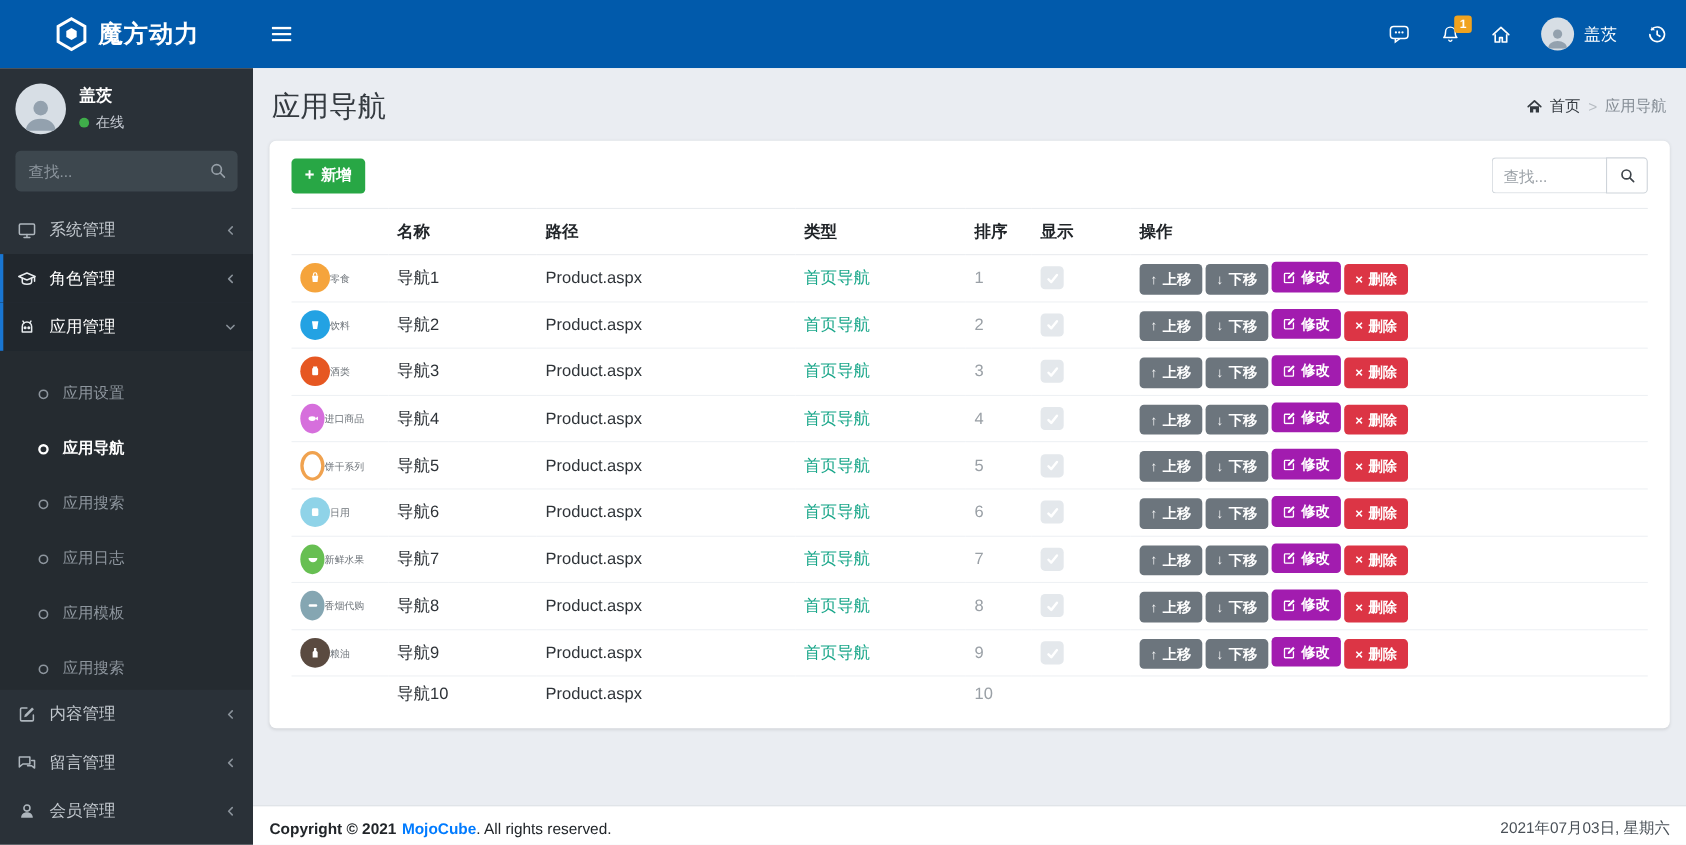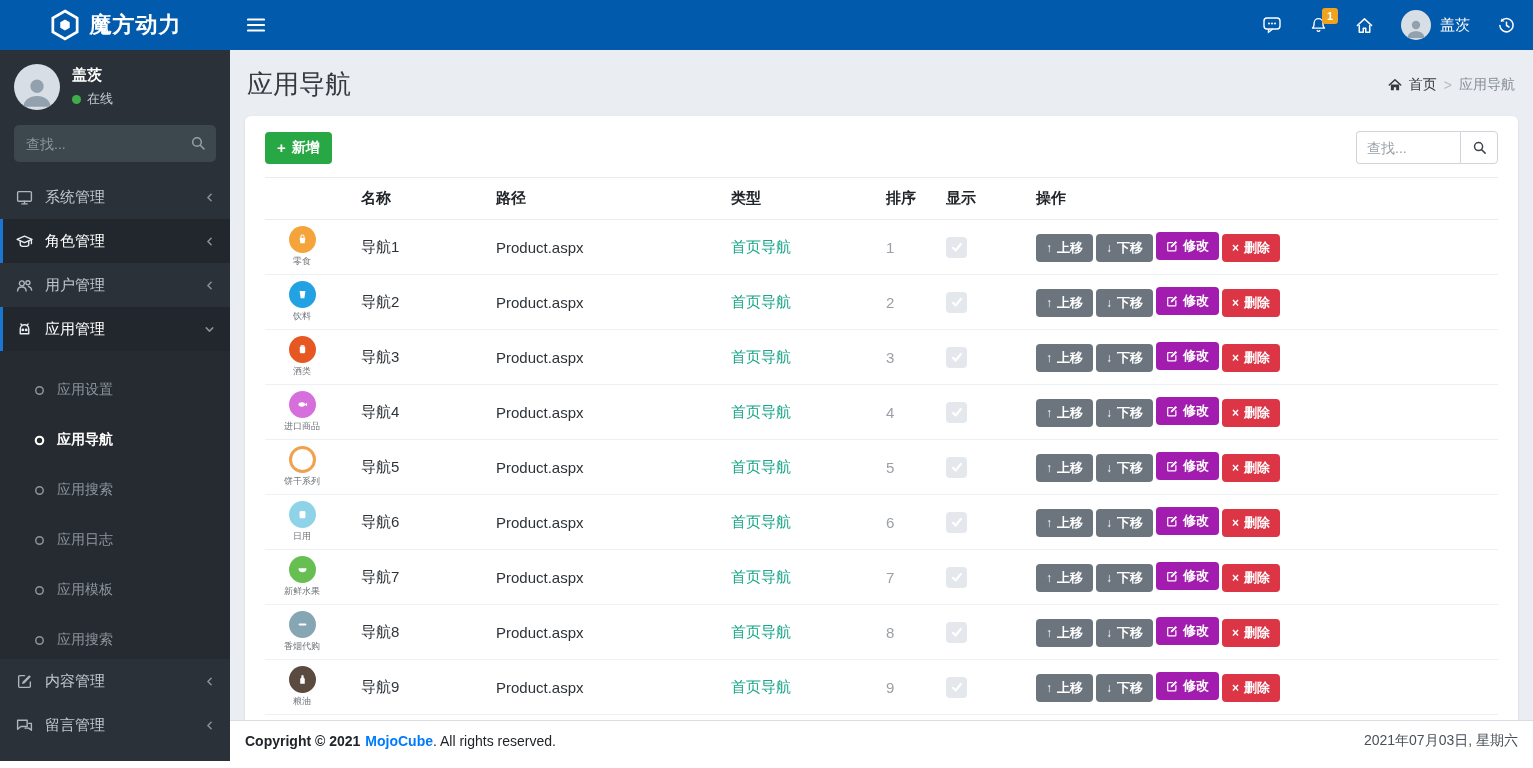--- a/index.html
+++ b/index.html
@@ -1,20 +1,20 @@
 <!DOCTYPE html>
 <html><head>
 <meta charset="utf-8">
 <style>
   * { box-sizing: border-box; }
   html,body { margin:0; padding:0; width:1533px; height:768px; overflow:hidden;
     font-family:"Liberation Sans","DejaVu Sans",sans-serif; }
 
   
-  .topbar { height:50px; background:#015aab; display:flex; }
+  .topbar { height:62px; background:#015aab; display:flex; }
   .logo-area { width:230px; display:flex; align-items:center; justify-content:center; gap:9px; cursor:pointer; flex-shrink:0; }
   .logo-text { color:#fff; font-size:22px; font-weight:700; letter-spacing:1px; }
   .topbar-main { flex:1; display:flex; align-items:center; padding:0 17px; }
   .hamburger { color:#fff; display:inline-flex; cursor:pointer; }
   .topbar-right { margin-left:auto; display:flex; align-items:center; gap:27px; }
   .tb-ic { color:#fff; display:inline-flex; cursor:pointer; position:relative; }
   .badge { position:absolute; top:-8px; right:-10px; background:#f0a31f; color:#fff; font-size:11px; font-weight:700;
     min-width:16px; height:16px; border-radius:3px; display:flex; align-items:center; justify-content:center; padding:0 2px; }
   .user-chip { display:flex; align-items:center; gap:9px; cursor:pointer; }
   .user-name { color:#fff; font-size:15px; }
@@ -80,21 +80,21 @@
   .data-table td { padding:6px 8px; border-bottom:1px solid #eef1f4; font-size:15px; color:#2e3338; vertical-align:middle; }
   .data-table tr:last-child td { border-bottom:none; }
   .col-icon { width:88px; }
   .col-name { width:135px; }
   .col-path { width:235px; }
   .col-type { width:155px; }
   .col-sort { width:60px; }
   .col-show { width:90px; }
   td.col-sort { color:#9aa0a6; }
 
-  .cat { display:flex; flex-direction:column; align-items:center; width:58px; }
+  .cat { display:flex; flex-direction:row; align-items:center; width:58px; }
   .cat-circle { width:27px; height:27px; border-radius:50%; display:flex; align-items:center; justify-content:center; }
   .cat-label { font-size:9px; color:#6e747a; margin-top:2px; white-space:nowrap; }
   .type-link { color:#18a689; text-decoration:none; cursor:pointer; }
   .fakecheck { width:21px; height:21px; border-radius:4px; background:#e4e8ec; display:inline-flex; align-items:center; justify-content:center; cursor:default; }
 
   .abtn { display:inline-flex; align-items:center; gap:5px; border:none; border-radius:4px; color:#fff; font-size:13px;
     font-weight:700; padding:6px 10px; margin-right:3px; cursor:pointer; font-family:inherit; line-height:1.2; }
   .abtn.gray { background:#6c757d; }
   .abtn.blue { background:#a21caf; }
   .abtn.red  { background:#dc3545; }
@@ -212,36 +212,20 @@
           </span>
         </div>
         <div class="nav-item accent">
           <span class="nav-ic">
             <svg viewBox="0 0 16 16" width="17" height="17" fill="none" stroke="currentColor" stroke-width="1.3" stroke-linecap="round" stroke-linejoin="round">
               <path d="M8 3L15 6 8 9 1 6z"></path>
               <path d="M4 7.4v3.4c0 .9 1.8 1.8 4 1.8s4-.9 4-1.8V7.4M14.5 6.5V10"></path>
             </svg>
           </span>
           <span class="nav-label">角色管理</span>
-          <span class="nav-caret">
-            <svg viewBox="0 0 16 16" width="13" height="13" fill="none" stroke="currentColor" stroke-width="1.8" stroke-linecap="round" stroke-linejoin="round">
-              <polyline points="10,4 6,8 10,12"></polyline>
-            </svg>
-          </span>
-        </div>
-        <div class="nav-item">
-          <span class="nav-ic">
-            <svg viewBox="0 0 16 16" width="17" height="17" fill="none" stroke="currentColor" stroke-width="1.3" stroke-linecap="round" stroke-linejoin="round">
-              <circle cx="5.5" cy="6" r="2.3"></circle>
-              <path d="M1.5 13.2c0-2.3 1.8-3.8 4-3.8s4 1.5 4 3.8"></path>
-              <circle cx="11.2" cy="5.4" r="1.9"></circle>
-              <path d="M11.8 9c1.7.3 2.9 1.7 2.9 3.4"></path>
-            </svg>
-          </span>
-          <span class="nav-label">用户管理</span>
           <span class="nav-caret">
             <svg viewBox="0 0 16 16" width="13" height="13" fill="none" stroke="currentColor" stroke-width="1.8" stroke-linecap="round" stroke-linejoin="round">
               <polyline points="10,4 6,8 10,12"></polyline>
             </svg>
           </span>
         </div>
         <div class="nav-item accent">
           <span class="nav-ic">
             <svg viewBox="0 0 16 16" width="17" height="17" fill="none" stroke="currentColor" stroke-width="1.3" stroke-linecap="round" stroke-linejoin="round">
               <path d="M4 7.5a4 4 0 0 1 8 0V12H4z"></path>

